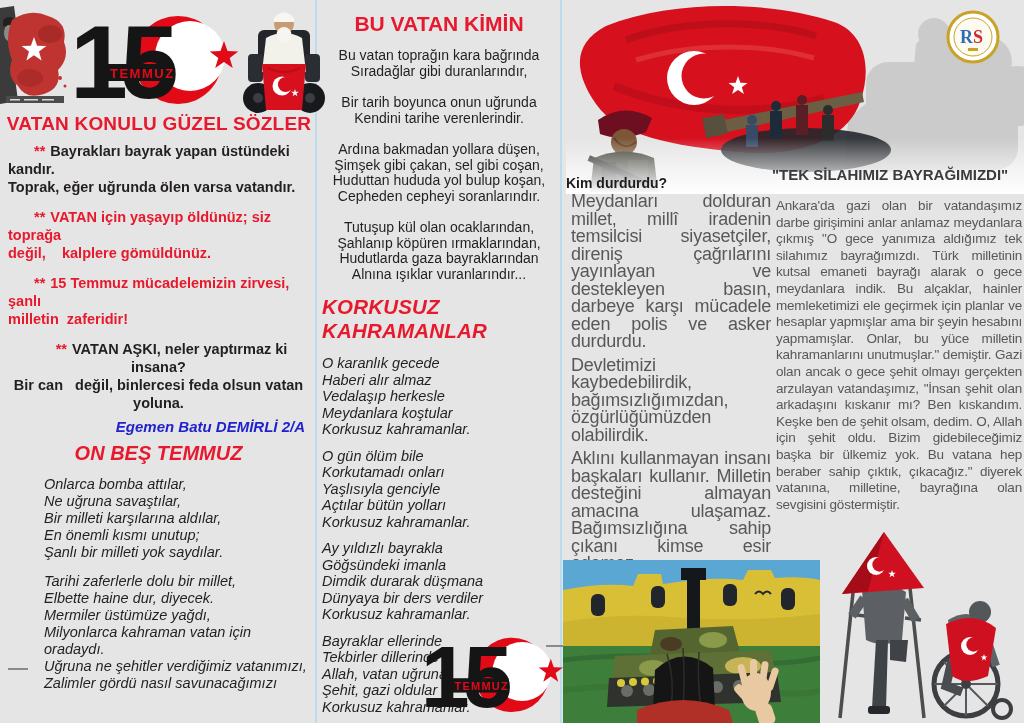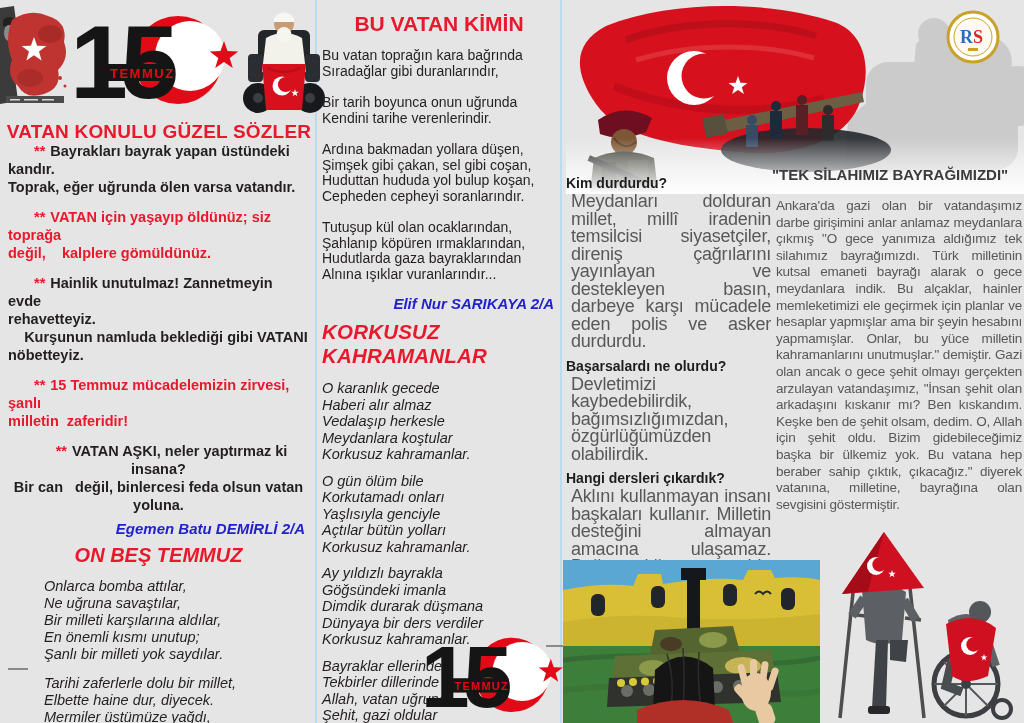--- a/index.html
+++ b/index.html
@@ -3,36 +3,36 @@
 <meta charset="utf-8">
 <style>
   html,body{margin:0;padding:0;background:#fff;}
   #page{position:relative;width:1024px;height:723px;background:#e5e5e5;overflow:hidden;
         font-family:"Liberation Sans",sans-serif;color:#231f20;text-decoration:underline;}
   .abs{position:absolute;}
   
   .vdiv{position:absolute;top:0;bottom:0;width:2px;background:#b9ddee;}
   .dash{position:absolute;height:2px;background:#8a8a8a;}
   
-  #left-title{left:6px;top:121px;width:306px;text-align:center;color:#e8192c;
+  #left-title{left:6px;top:113px;width:306px;text-align:center;color:#e8192c;
               font-weight:bold;font-size:19px;letter-spacing:.2px;}
   #left-quotes{left:8px;top:142px;width:301px;font-size:14.5px;line-height:18px;}
   .q{margin:0 0 12px 0;white-space:pre-wrap;text-indent:26px;font-weight:bold;color:#231f20;}
   .q .qm{color:#e8192c;margin-right:5px;}
   .q.qred{color:#e8192c;}
   .author{color:#2222cc;font-weight:bold;font-style:italic;font-size:15px;}
   #left-quotes .author{text-align:right;padding-right:4px;margin:2px 0 8px 0;}
   .poem-head{color:#e8192c;font-weight:bold;font-style:italic;font-size:20px;}
   #left-poem-title{text-align:center;margin:6px 0 14px 0;}
   .stanza{white-space:pre-wrap;font-style:italic;font-size:14.5px;line-height:17px;margin:0 0 12px 0;}
   #left-quotes .stanza{padding-left:36px;}
   
   #mid-col{left:322px;top:12px;width:234px;}
   #mid-title{color:#e8192c;font-weight:bold;font-size:21px;text-align:center;margin:0 0 12px 0;}
-  .mstanza{white-space:pre-wrap;text-align:left;font-size:14px;line-height:15.5px;margin:0 0 16px 0;}
+  .mstanza{white-space:pre-wrap;text-align:center;font-size:14px;line-height:15.5px;margin:0 0 16px 0;}
   #mid-author1{text-align:right;margin:4px 2px 8px 0;}
   #mid-title2{font-size:20.5px;margin:0 0 12px 0;letter-spacing:.2px;}
   .kstanza{white-space:pre-wrap;font-style:italic;font-size:14.5px;line-height:16.5px;margin:4px 0 10px 0;}
   
   #hero-caption{left:772px;top:166px;width:252px;font-weight:bold;font-size:15px;color:#3b3b3d;}
   #qa-col{left:566px;top:174px;width:205px;}
   .qa-q{font-weight:bold;font-size:14px;color:#1d1d1f;line-height:19px;margin:0;}
   .qa-a{font-size:18px;line-height:17.5px;color:#57585a;text-align:justify;margin:0 0 6px 5px;letter-spacing:-.2px;}
   #story-col{left:776px;top:198px;width:246px;font-size:13.5px;line-height:16.6px;
              color:#57585a;text-align:justify;letter-spacing:-.2px;}
@@ -99,24 +99,20 @@
     </svg>
   </div>
 
   <div class="abs" id="left-title">VATAN KONULU GÜZEL SÖZLER</div>
 
   <div class="abs" id="left-quotes">
     <p class="q"><span class="qm">**</span><span>Bayrakları bayrak yapan üstündeki kandır.
 Toprak, eğer uğrunda ölen varsa vatandır.</span></p>
     <p class="q qred"><span class="qm">**</span><span>VATAN için yaşayıp öldünüz; siz toprağa
 değil,    kalplere gömüldünüz.</span></p>
-    <p class="q"><span class="qm">**</span><span>Hainlik unutulmaz! Zannetmeyin evde
-rehavetteyiz.
-    Kurşunun namluda beklediği gibi VATANI
-nöbetteyiz.</span></p>
     <p class="q qred"><span class="qm">**</span><span>15 Temmuz mücadelemizin zirvesi, şanlı
 milletin  zaferidir!</span></p>
     <p class="q" style="margin-bottom:6px;text-align:center;"><span class="qm">**</span><span>VATAN AŞKI, neler yaptırmaz ki insana?
 Bir can   değil, binlercesi feda olsun vatan
 yoluna.</span></p>
     <div class="author">Egemen Batu DEMİRLİ 2/A</div>
     <div class="poem-head" id="left-poem-title">ON BEŞ TEMMUZ</div>
     <div class="stanza">Onlarca bomba attılar,
 Ne uğruna savaştılar,
 Bir milleti karşılarına aldılar,
@@ -138,21 +134,20 @@
     <div class="mstanza">Bir tarih boyunca onun uğrunda
 Kendini tarihe verenlerindir.</div>
     <div class="mstanza">Ardına bakmadan yollara düşen,
 Şimşek gibi çakan, sel gibi coşan,
 Huduttan hududa yol bulup koşan,
 Cepheden cepheyi soranlarındır.</div>
     <div class="mstanza" style="margin-bottom:13px;">Tutuşup kül olan ocaklarından,
 Şahlanıp köpüren ırmaklarından,
 Hudutlarda gaza bayraklarından
 Alnına ışıklar vuranlarındır...</div>
-    <div class="author" id="mid-author1">Elif Nur SARIKAYA 2/A</div>
     <div class="poem-head" id="mid-title2">KORKUSUZ KAHRAMANLAR</div>
     <div class="kstanza">O karanlık gecede
 Haberi alır almaz
 Vedalaşıp herkesle
 Meydanlara koştular
 Korkusuz kahramanlar.</div>
     <div class="kstanza">O gün ölüm bile
 Korkutamadı onları
 Yaşlısıyla genciyle
 Açtılar bütün yolları
@@ -237,23 +232,21 @@
       <text x="27" y="33" font-family="Liberation Serif,serif" font-size="18" font-weight="bold" fill="#d22b2b">S</text>
       <rect x="22" y="38" width="10" height="3" fill="#c9a227"></rect>
     </svg>
   </div>
 
   <div class="abs" id="hero-caption">"TEK SİLAHIMIZ BAYRAĞIMIZDI"</div>
 
   <div class="abs" id="qa-col">
     <p class="qa-q">Kim durdurdu?</p>
     <p class="qa-a">Meydanları dolduran millet, millî iradenin temsilcisi siyasetçiler, direniş çağrılarını yayınlayan ve destekleyen basın, darbeye karşı mücadele eden polis ve asker durdurdu.</p>
-    <p class="qa-q">Başarsalardı ne olurdu?</p>
     <p class="qa-a">Devletimizi kaybedebilirdik, bağımsızlığımızdan, özgürlüğümüzden olabilirdik.</p>
-    <p class="qa-q">Hangi dersleri çıkardık?</p>
     <p class="qa-a">Aklını kullanmayan insanı başkaları kullanır. Milletin desteğini almayan amacına ulaşamaz. Bağımsızlığına sahip çıkanı kimse esir edemez.</p>
     <p class="qa-q">Ne yapmalıyız?</p>
     <p class="qa-a">Yasalara aykırı, akla uymayan, vicdanı rahatsız eden düşünceleri kabul etmemeliyiz.</p>
   </div>
 
   <div class="abs" id="story-col">Ankara'da gazi olan bir vatandaşımız darbe girişimini anlar anlamaz meydanlara çıkmış "O gece yanımıza aldığımız tek silahımız bayrağımızdı. Türk milletinin kutsal emaneti bayrağı alarak o gece meydanlara indik. Bu alçaklar, hainler memleketimizi ele geçirmek için planlar ve hesaplar yapmışlar ama bir şeyin hesabını yapmamışlar. Onlar, bu yüce milletin kahramanlarını unutmuşlar." demiştir. Gazi olan ancak o gece şehit olmayı gerçekten arzulayan vatandaşımız, "İnsan şehit olan arkadaşını kıskanır mı? Ben kıskandım. Keşke ben de şehit olsam, dedim. O, Allah için şehit oldu. Bizim gidebileceğimiz başka bir ülkemiz yok. Bu vatana hep beraber sahip çıktık, çıkacağız." diyerek vatanına, milletine, bayrağına olan sevgisini göstermiştir.</div>
 
   <div class="abs" style="left:563px;top:560px;">
     <svg width="257" height="163" viewBox="0 0 257 163">
       <rect width="257" height="60" fill="#5aa7d4"></rect>

